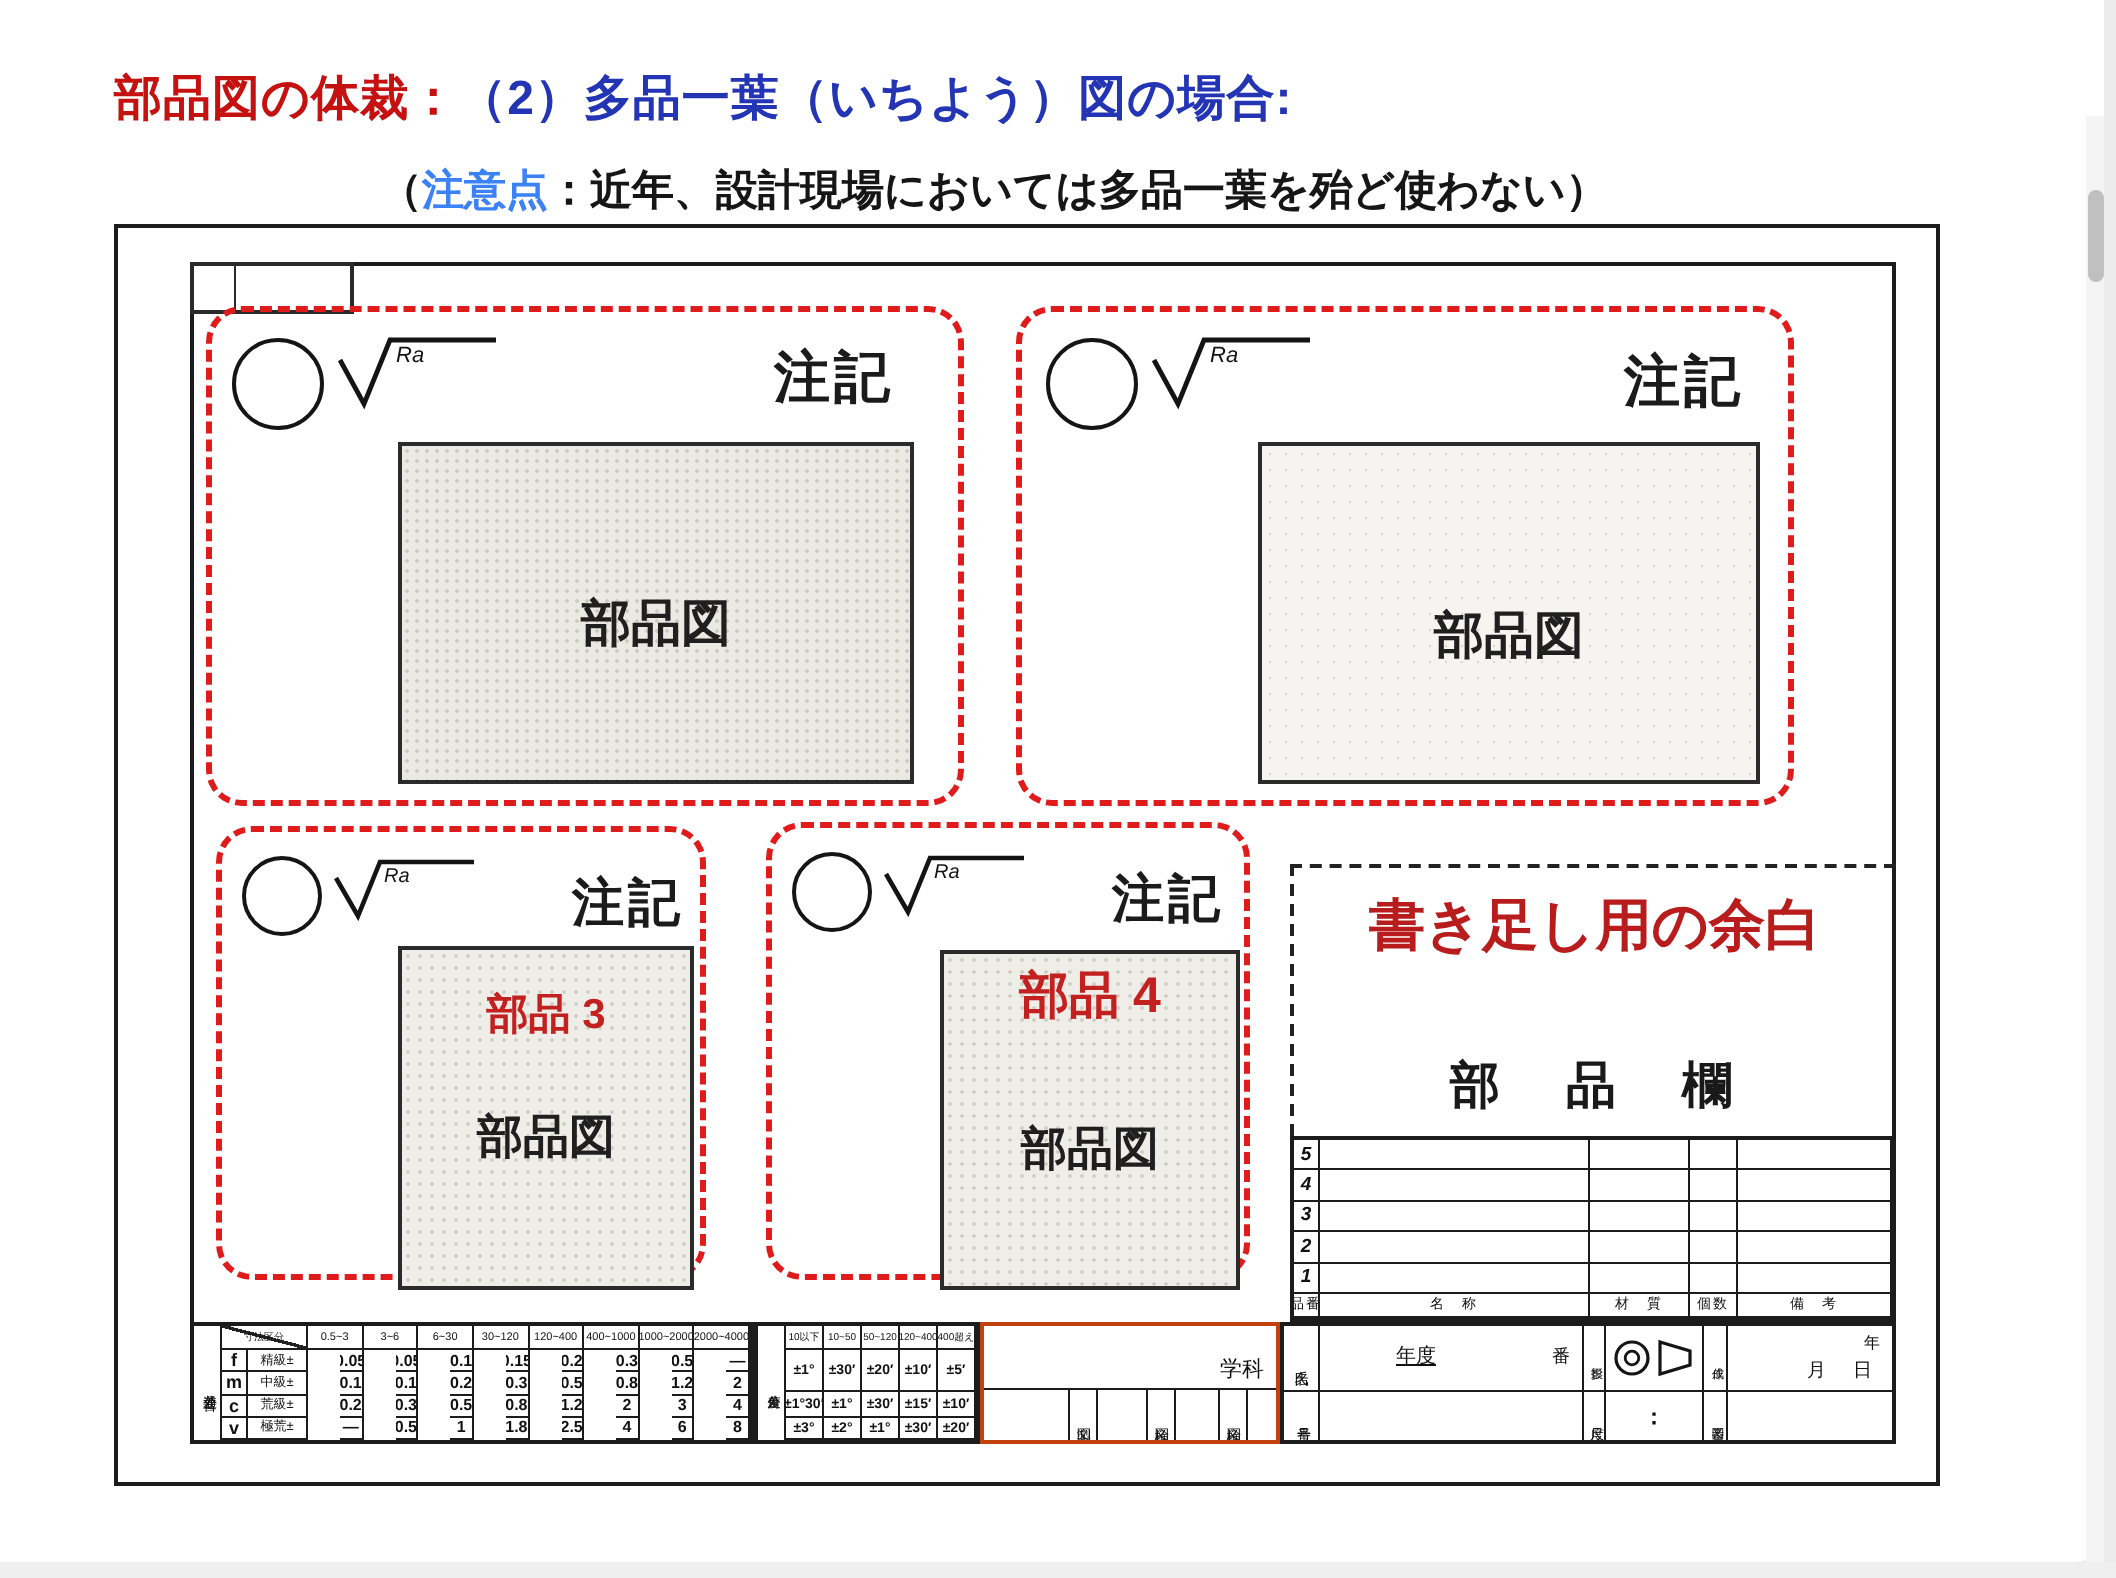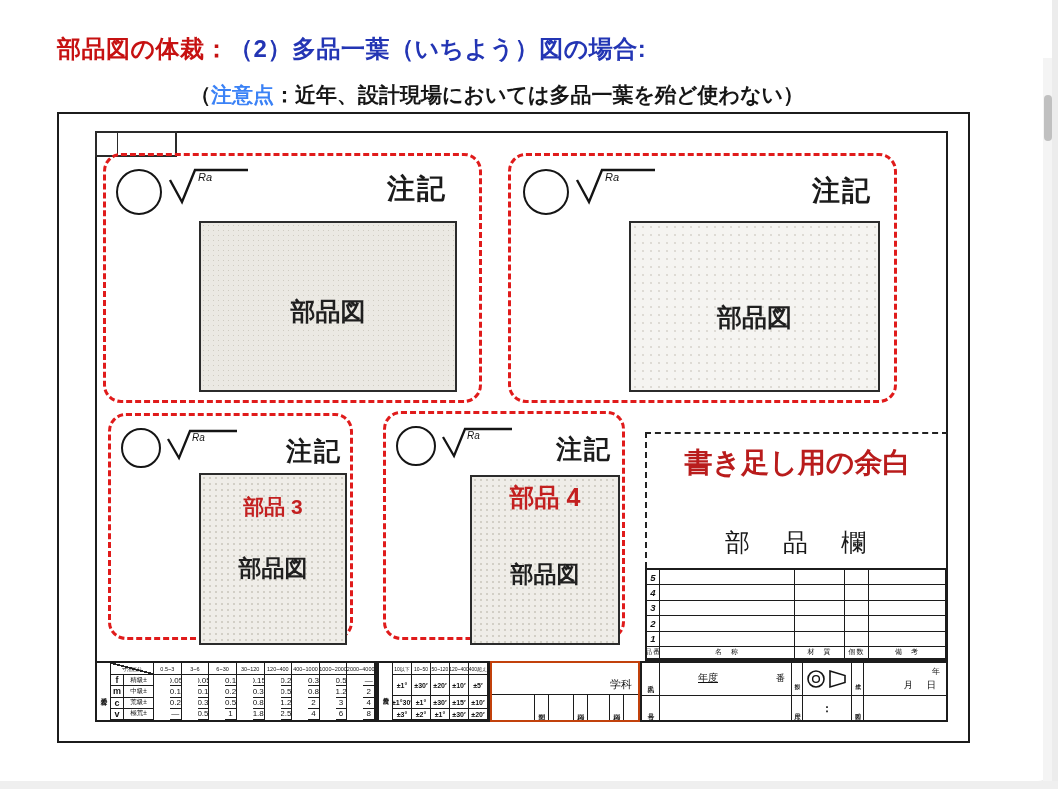--- a/index.html
+++ b/index.html
@@ -24,38 +24,38 @@
   .chui{position:absolute;color:#1b1b1b;font-weight:600;letter-spacing:2px;white-space:nowrap;}
   .pbox{position:absolute;border:2px solid #2b2b2b;text-align:center;}
   .stip1{background-color:#ebe9e3;background-image:radial-gradient(#cfccc2 0.8px,transparent 0.9px);background-size:5px 5px;}
   .stip2{background-color:#f5f4f1;background-image:radial-gradient(#dcd9d2 0.7px,transparent 0.8px);background-size:8px 8px;}
   .stip3{background-color:#efede8;background-image:radial-gradient(#d2cfc6 0.8px,transparent 0.9px);background-size:6px 6px;}
   .pname{position:absolute;width:100%;color:#c32020;font-weight:bold;white-space:nowrap;}
   .pcap{position:absolute;width:100%;color:#1f1f1f;font-weight:700;white-space:nowrap;}
   
   .marginarea{left:645px;top:432px;width:303px;height:136px;border-top:2.5px dashed #222;border-left:2.5px dashed #222;}
   .margin-title{position:absolute;left:0;top:10px;width:100%;text-align:center;font-size:28px;font-weight:600;color:#b91c1c;white-space:nowrap;}
-  .parts-col{position:absolute;left:0;top:92px;width:100%;text-align:center;font-size:25px;font-weight:400;color:#191919;letter-spacing:4px;white-space:nowrap;}
+  .parts-col{position:absolute;left:0;top:92px;width:100%;text-align:center;font-size:25px;font-weight:700;color:#191919;letter-spacing:4px;white-space:nowrap;}
   
   .ptable{left:645px;top:568px;width:303px;height:93px;border:2px solid #1c1c1c;display:grid;grid-template-columns:13px 135px 50px 24px 1fr;grid-template-rows:repeat(5,15.4px) 1fr;}
   .ptable .c{border-right:1.5px solid #1c1c1c;border-bottom:1.5px solid #1c1c1c;overflow:hidden;display:flex;align-items:center;justify-content:center;}
   .ptable .num{font-size:9.5px;font-style:italic;font-weight:bold;color:#111;}
   .ptable .ph{font-size:7px;color:#111;letter-spacing:1px;white-space:nowrap;}
   
   .tol{display:flex;border:2px solid #1c1c1c;}
   .vlabel{writing-mode:vertical-rl;text-orientation:upright;display:flex;align-items:center;justify-content:center;border-right:1.5px solid #1c1c1c;color:#111;overflow:hidden;}
   .grid{display:grid;flex:1;}
   .grid .c{border-right:1px solid #1c1c1c;border-bottom:1px solid #1c1c1c;display:flex;align-items:center;justify-content:center;overflow:hidden;color:#111;white-space:nowrap;}
   .lin .grid{grid-template-columns:13px 30px repeat(8,1fr);grid-template-rows:12px repeat(4,1fr);}
   .lin .vlabel{width:13px;font-size:7px;}
   .lin .corner{background:linear-gradient(to top right,transparent 46%,#222 46%,#222 54%,transparent 54%);font-size:5px;}
   .lin .hd{font-size:5.5px;}
   .lin .cls{font-size:9px;font-weight:bold;}
   .lin .nm{font-size:6.5px;}
-  .lin .v{font-size:8px;font-weight:normal;margin-left:16px;}
+  .lin .v{font-size:8px;font-weight:bold;margin-left:16px;}
   .ang .grid{grid-template-columns:repeat(5,1fr);grid-template-rows:12px 21px 13px 1fr;}
   .ang .vlabel{width:13px;font-size:6.5px;}
   .ang .hd{font-size:5px;}
   .ang .v{font-size:7px;font-weight:bold;}
   
   .mid{left:490px;top:661px;width:150px;height:61px;border:2px solid #c2410c;}
   .mid .row1{position:absolute;left:0;top:0;width:100%;height:32px;border-bottom:1.5px solid #1c1c1c;display:flex;align-items:flex-end;justify-content:flex-end;padding:0 6px 2px 0;box-sizing:border-box;font-size:11px;color:#111;}
   .mid .row2{position:absolute;left:0;top:32px;width:100%;bottom:0;display:flex;}
   .mid .row2 div{border-right:1.5px solid #1c1c1c;box-sizing:border-box;}
   .sg{writing-mode:vertical-rl;text-orientation:upright;font-size:7.5px;display:flex;align-items:center;justify-content:center;color:#111;overflow:hidden;}

